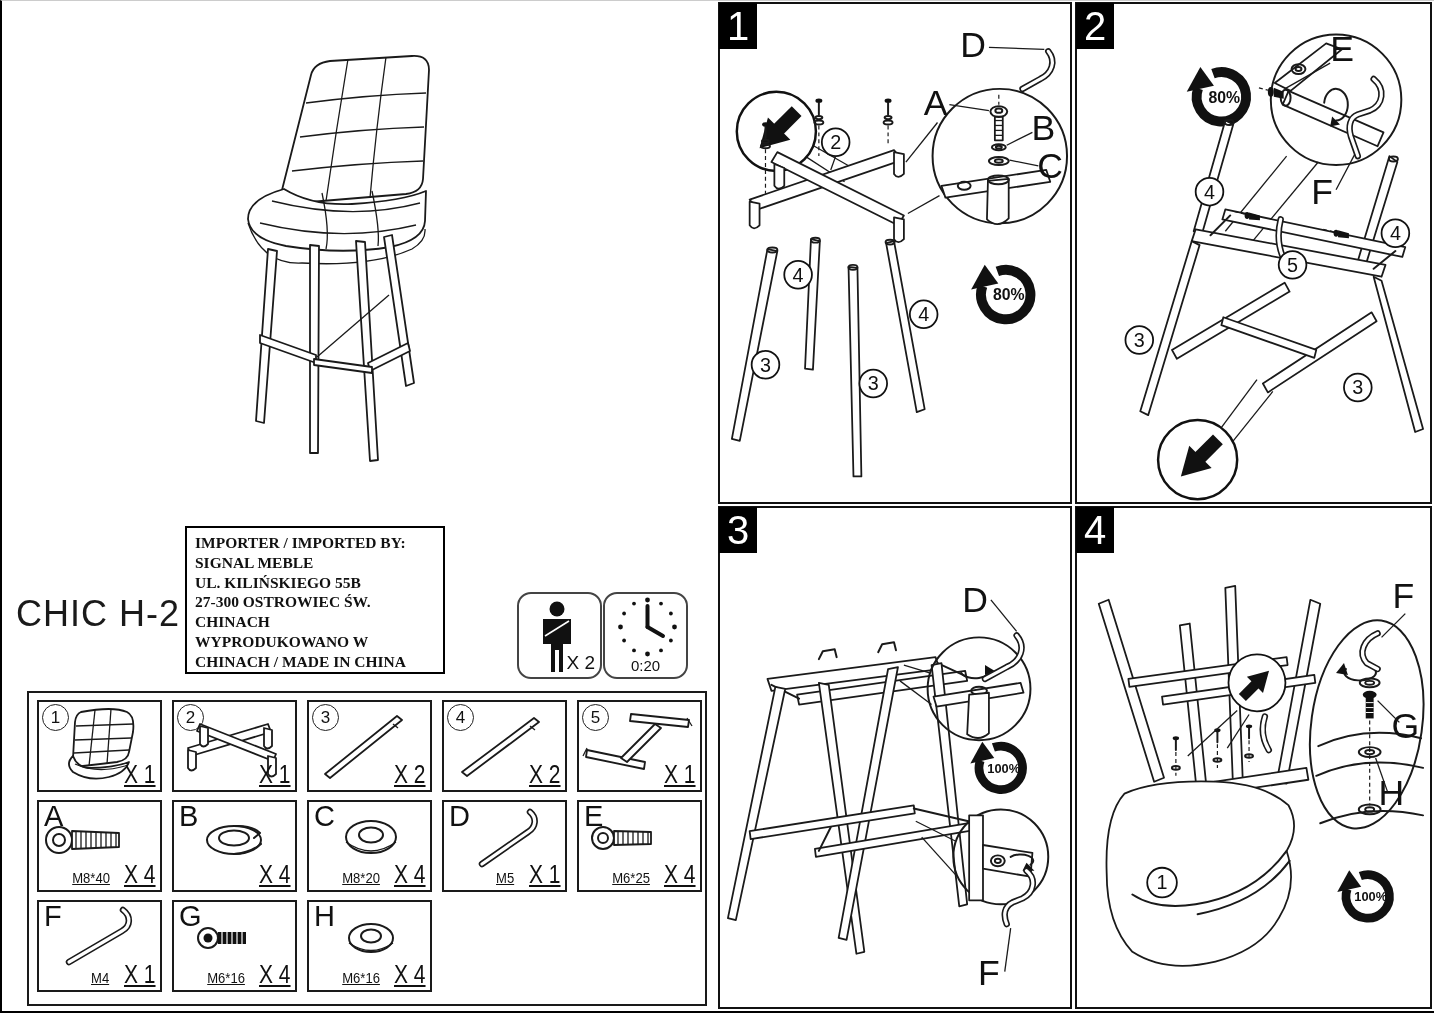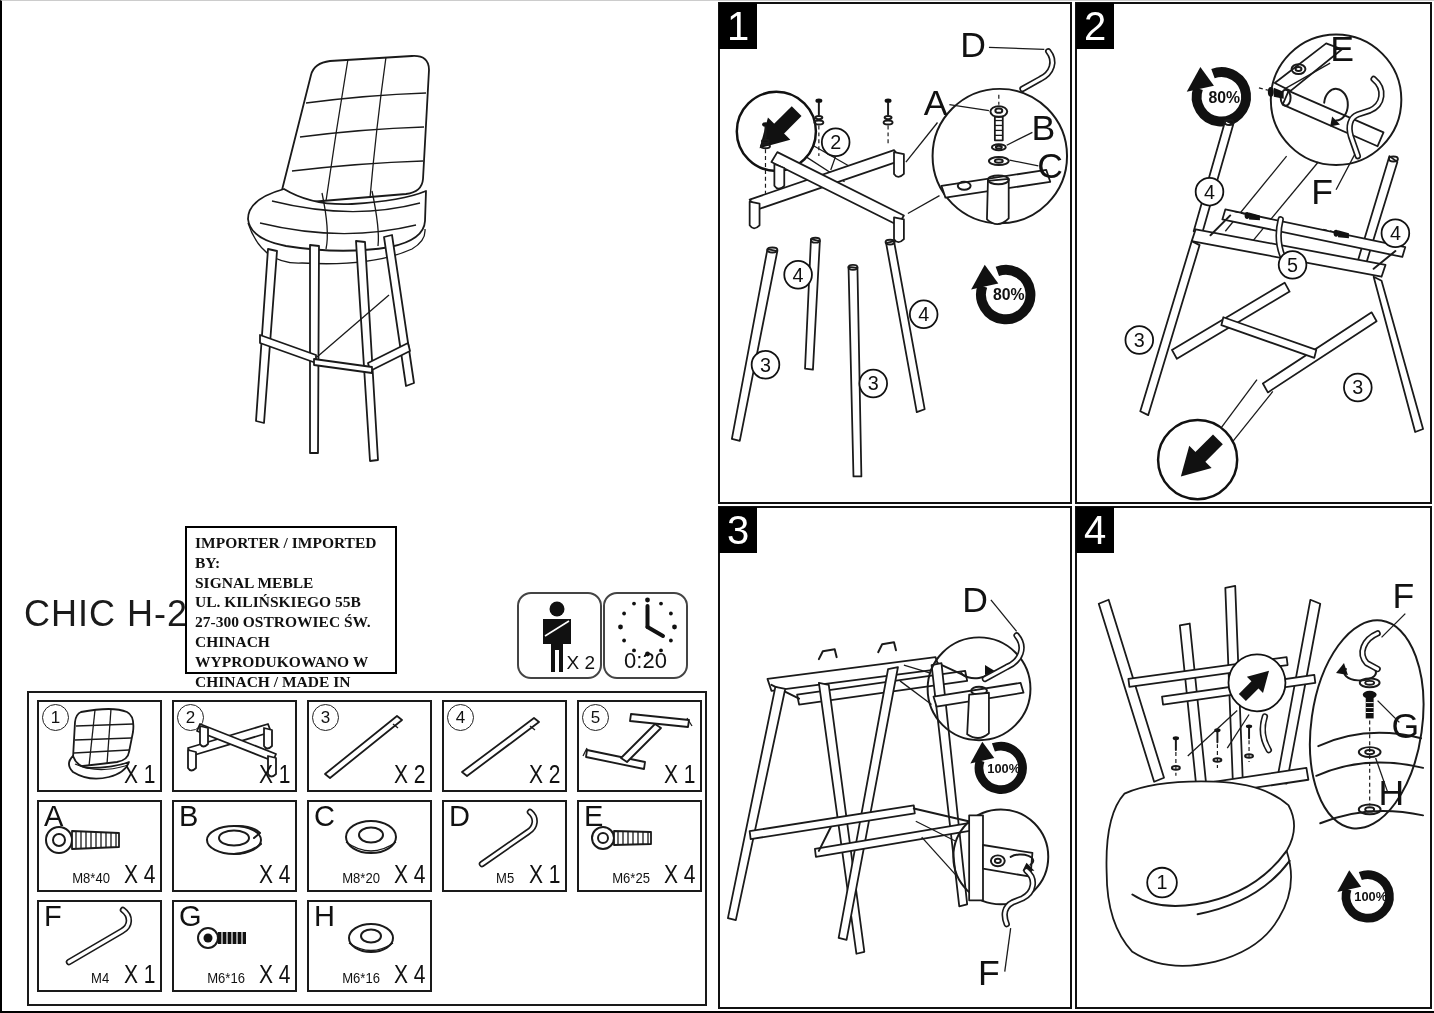--- a/index.html
+++ b/index.html
@@ -3,41 +3,41 @@
 <meta charset="utf-8">
 <style>
   html,body{margin:0;padding:0;background:#fff;}
   .sheet{
     position:relative;width:1434px;height:1013px;background:#fff;
     font-family:"Liberation Sans",sans-serif;color:#111;
     border-left:2px solid #000;border-bottom:2px solid #000;border-top:1px solid #ccc;
     box-sizing:border-box;overflow:hidden;
   }
   
-  .model-name{position:absolute;left:14px;top:592px;font-size:36px;letter-spacing:1px;color:#1a1a1a;margin-left:8px;}
+  .model-name{position:absolute;left:14px;top:592px;font-size:36px;letter-spacing:1px;color:#1a1a1a;}
   .importer-box{
-    position:absolute;left:183px;top:525px;width:212px;height:148px;border:2.5px solid #000;
+    position:absolute;left:183px;top:525px;width:260px;height:148px;border:2.5px solid #000;
     box-sizing:border-box;padding:5px 8px;font-family:"Liberation Serif",serif;
     font-weight:bold;font-size:15.5px;line-height:1.28;
   }
   .icon-box{position:absolute;top:591px;width:85px;height:87px;border:2px solid #444;border-radius:14px;box-sizing:border-box;background:#fff;}
   #person-box{left:515px;}
   #clock-box{left:601px;}
   .icon-box svg{position:absolute;left:0;top:0;}
   .personcount{position:absolute;right:5px;bottom:3px;font-size:19px;}
-  .clocktime{position:absolute;left:0;right:0;bottom:3px;text-align:center;font-size:22px;}
+  .clocktime{position:absolute;left:0;right:0;bottom:3px;text-align:center;font-size:15px;}
   .chair-svg{position:absolute;left:200px;top:40px;}
   
   .parts-grid{position:absolute;left:25px;top:690px;width:680px;height:315px;border:2px solid #1a1a1a;box-sizing:border-box;background:#fff;}
   .cell{position:absolute;width:125px;height:92px;border:2px solid #1a1a1a;box-sizing:border-box;background:#fff;}
   .cell svg.picon{position:absolute;left:0;top:2px;}
   .pnum{position:absolute;top:2px;left:3px;width:25px;height:25px;border:1.6px solid #222;border-radius:50%;
         font-size:17px;display:flex;align-items:center;justify-content:center;background:#fff;}
   .hletter{position:absolute;top:-2px;left:5px;font-size:29px;}
-  .meta{position:absolute;bottom:1px;right:4px;display:flex;align-items:baseline;gap:9px;white-space:nowrap;}
+  .meta{position:absolute;bottom:1px;right:4px;display:flex;align-items:baseline;gap:9px;white-space:nowrap;text-decoration:underline;}
   .psize{font-size:14.5px;transform:scaleX(.9);transform-origin:right bottom;}
   .qty{font-size:25px;transform:scaleX(.84);transform-origin:right bottom;}
   
   .panel{position:absolute;border:2px solid #111;background:#fff;box-sizing:border-box;}
   #p1{left:716px;top:1px;width:354px;height:502px;}
   #p2{left:1073px;top:1px;width:357px;height:502px;}
   #p3{left:716px;top:505px;width:354px;height:503px;}
   #p4{left:1073px;top:505px;width:357px;height:503px;}
   .badge{position:absolute;top:-1px;left:-1px;width:38px;height:46px;background:#000;color:#fff;
          font-size:40px;display:flex;align-items:center;justify-content:center;z-index:3;}

